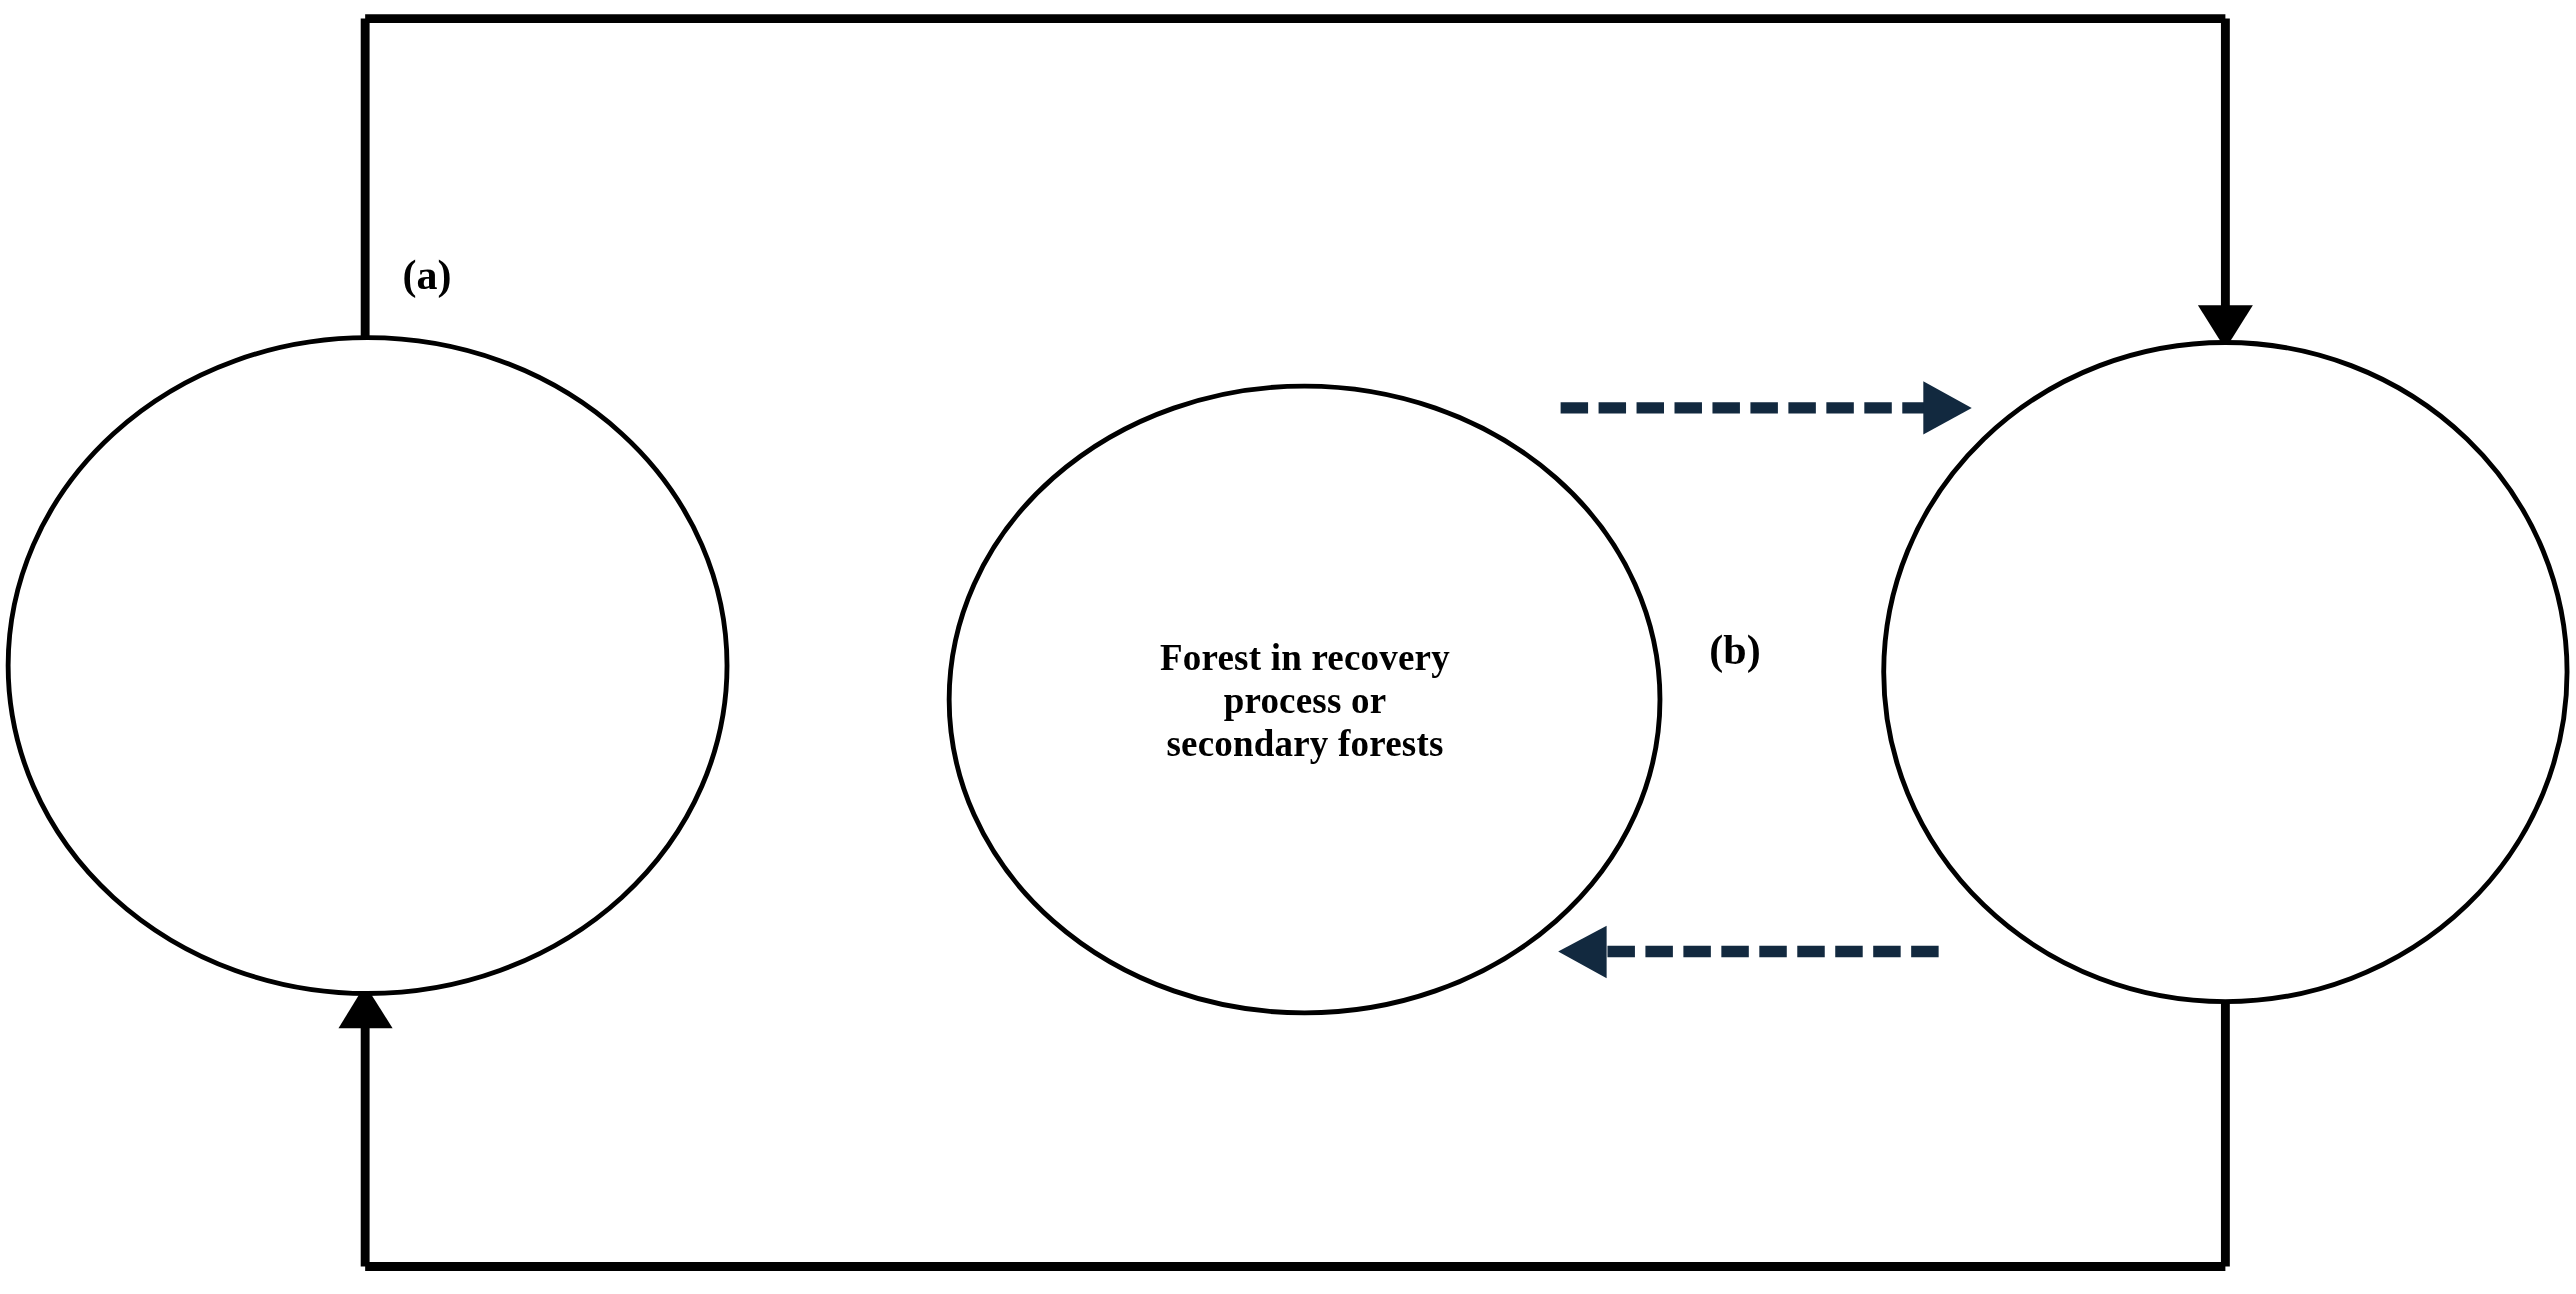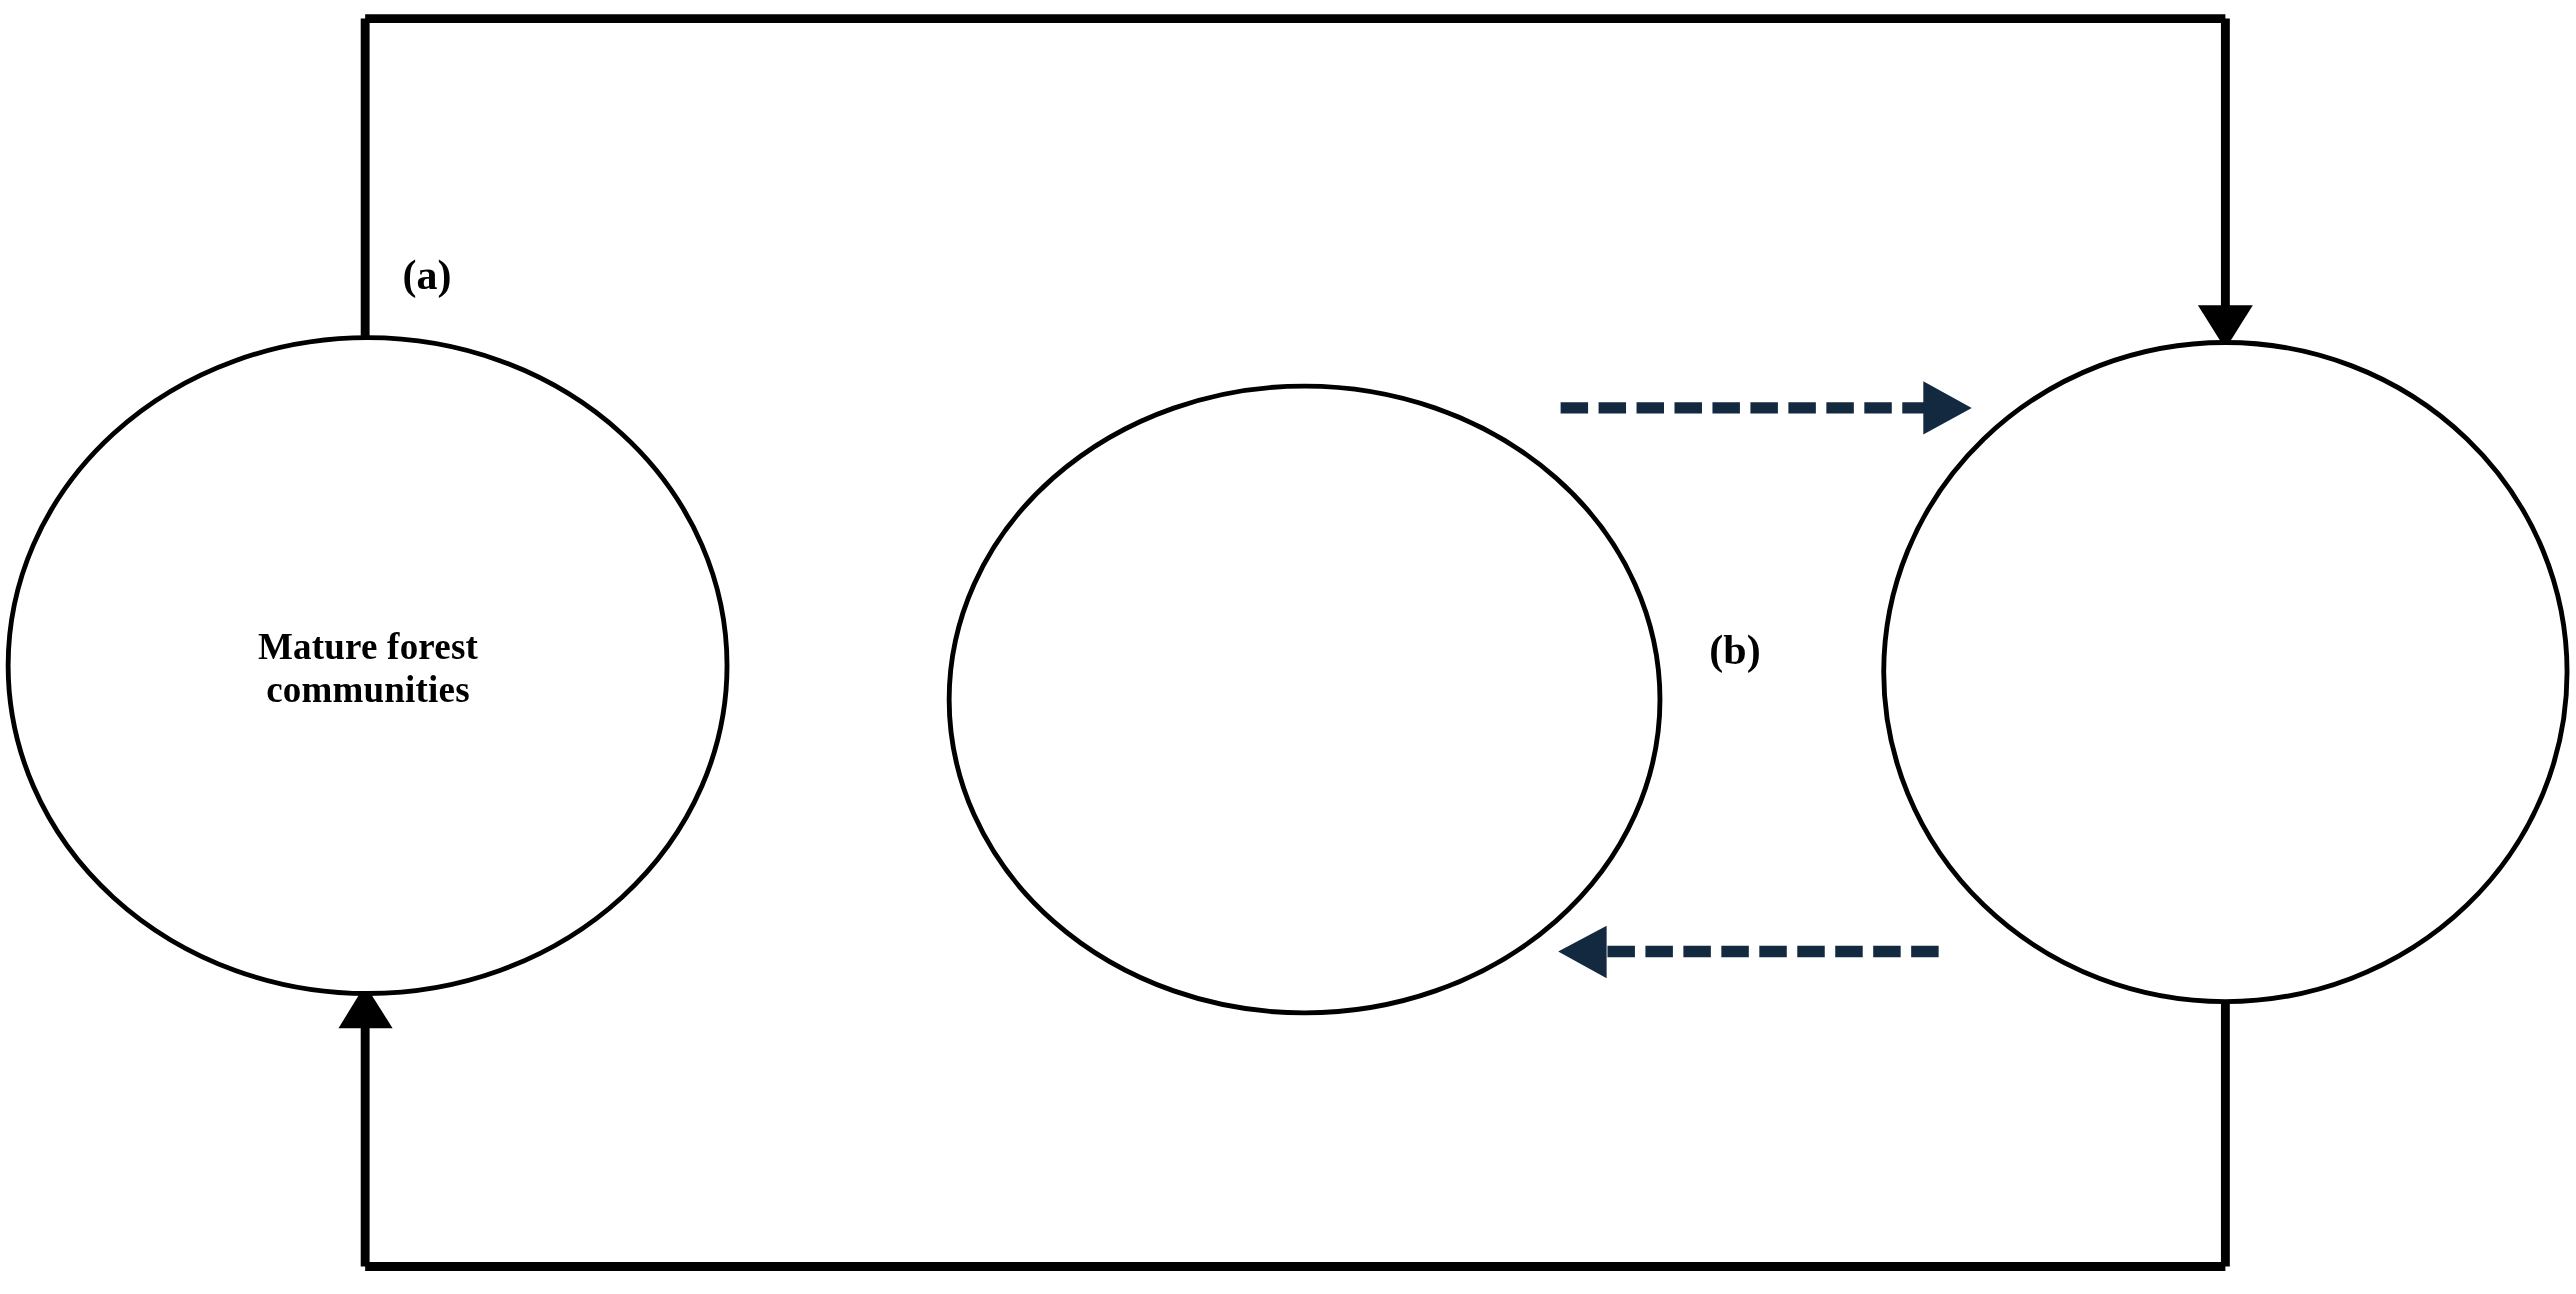--- a/index.html
+++ b/index.html
@@ -80,23 +80,24 @@
 
       <path d="M1932,505 L2385,505" stroke="#12293f" stroke-width="14" fill="none" stroke-dasharray="34 13"></path>
       <polygon points="2441,505 2381,472 2381,538" fill="#12293f"></polygon>
 
       <path d="M2400,1178 L1983,1178" stroke="#12293f" stroke-width="14" fill="none" stroke-dasharray="34 13"></path>
       <polygon points="1929,1178 1989,1146 1989,1211" fill="#12293f"></polygon>
     </g>
 
   </svg>
 
-  <div class="node-label" id="label-mature">Mature forest
-communities</div>
 
+  <div class="node-label" id="label-recovery">Forest in recovery
+process or
+secondary forests</div>
 
 
   <div class="flow-label" id="label-a">(a)</div>
 
   <div class="flow-label" id="label-b">(b)</div>
 
 </div>
 
 
 </body></html>

